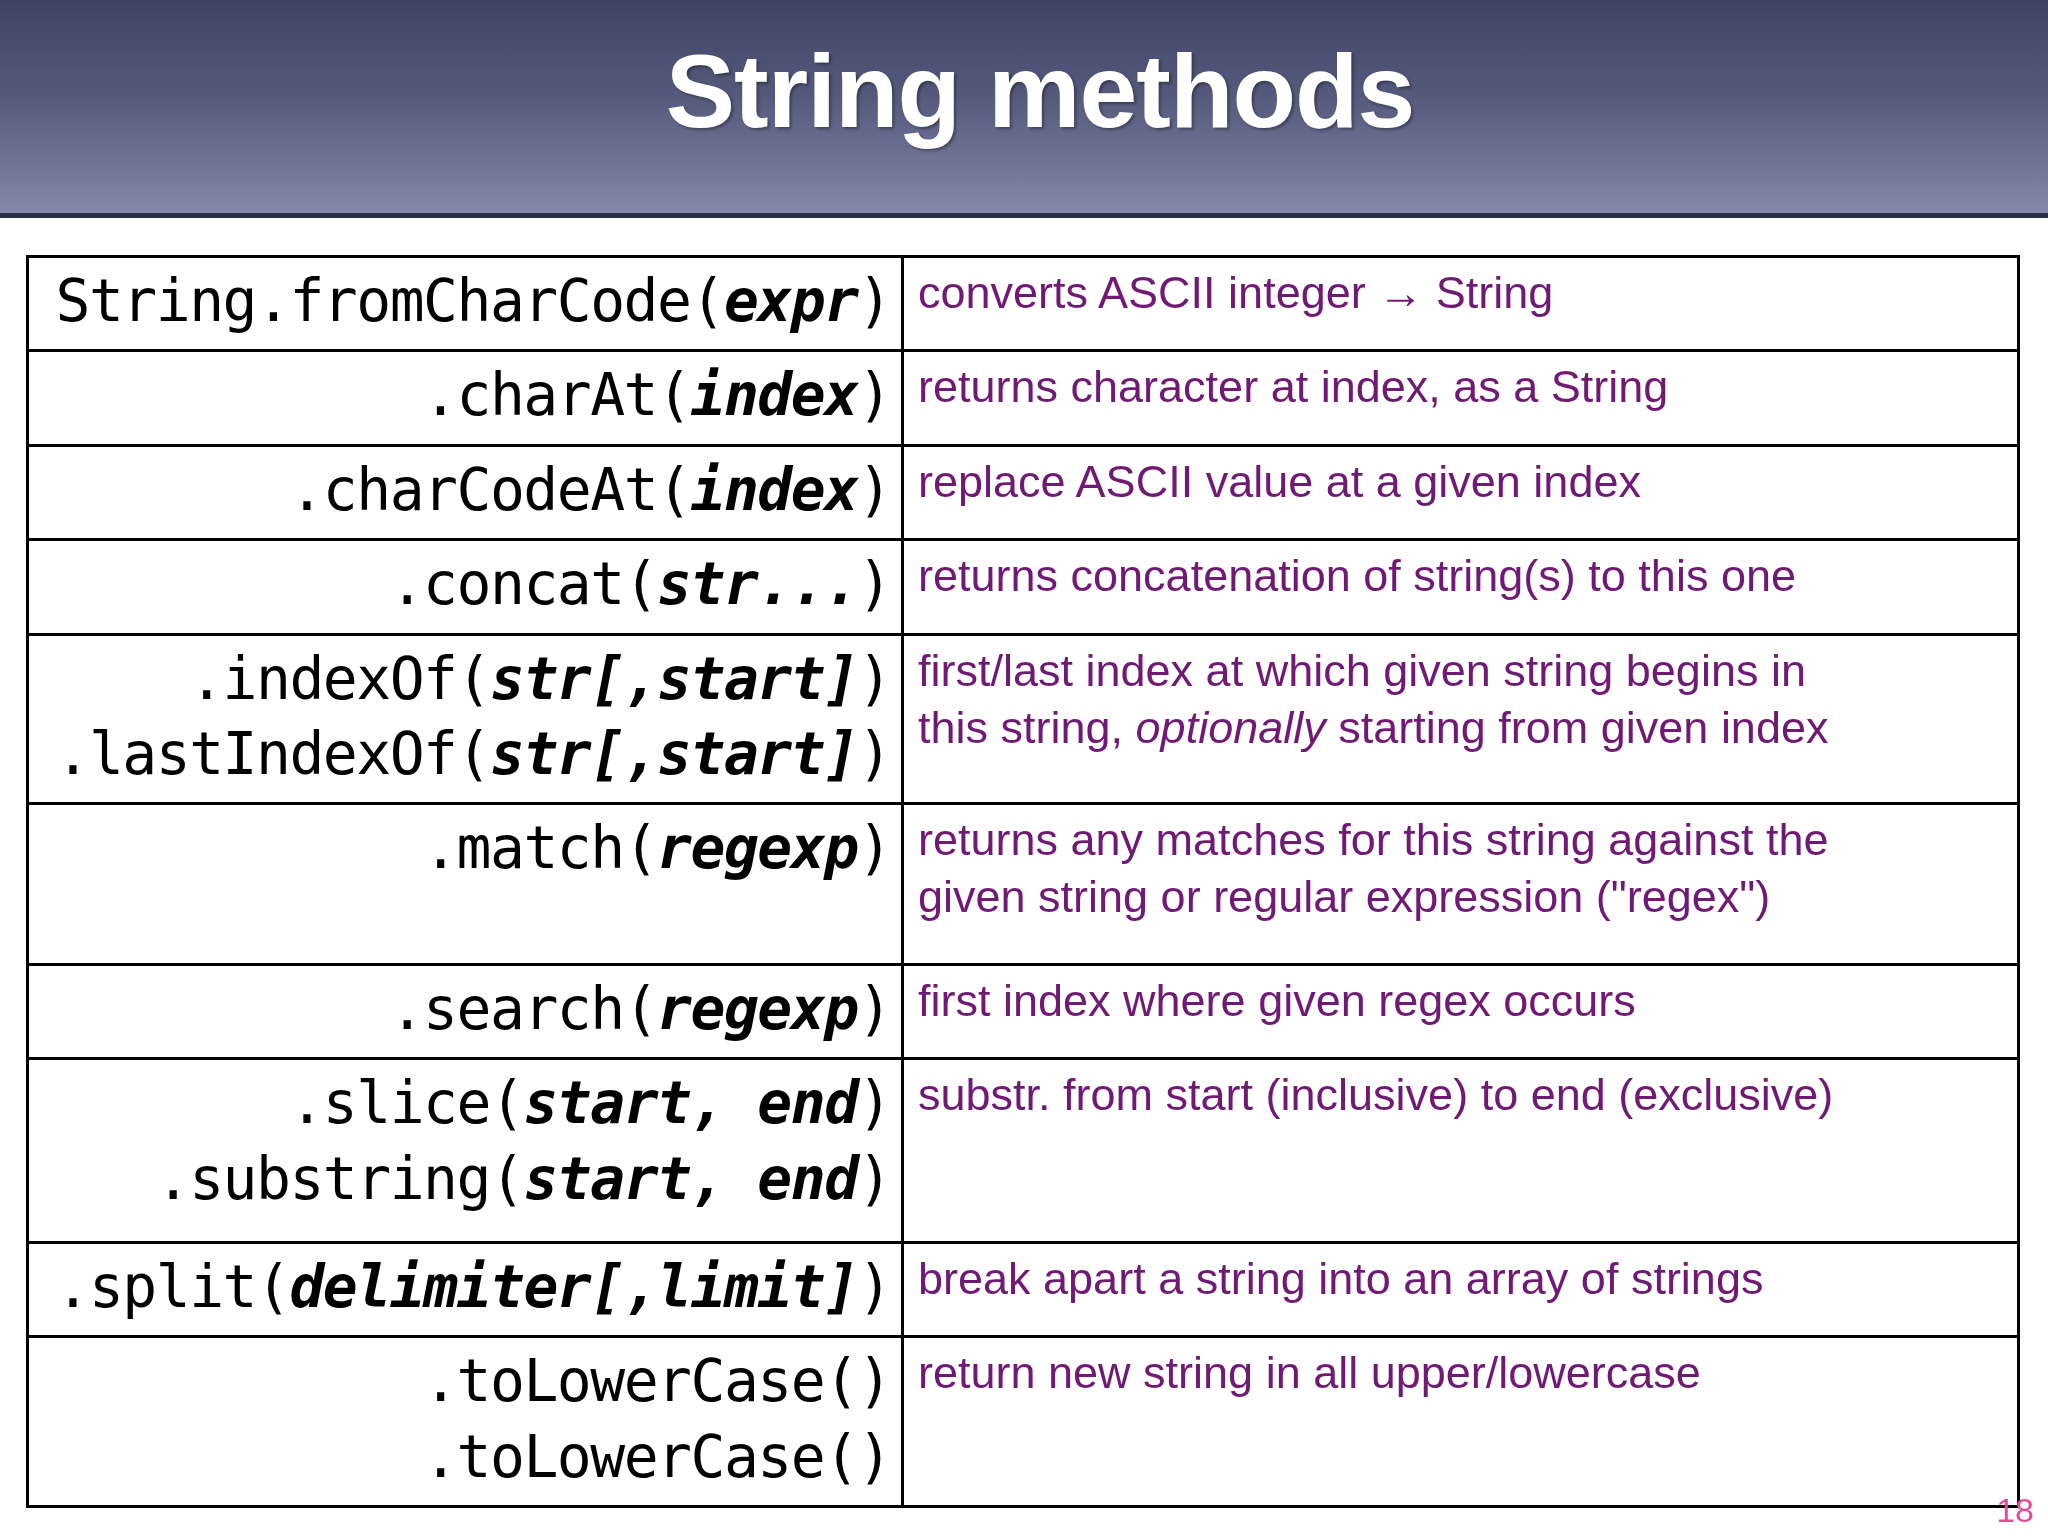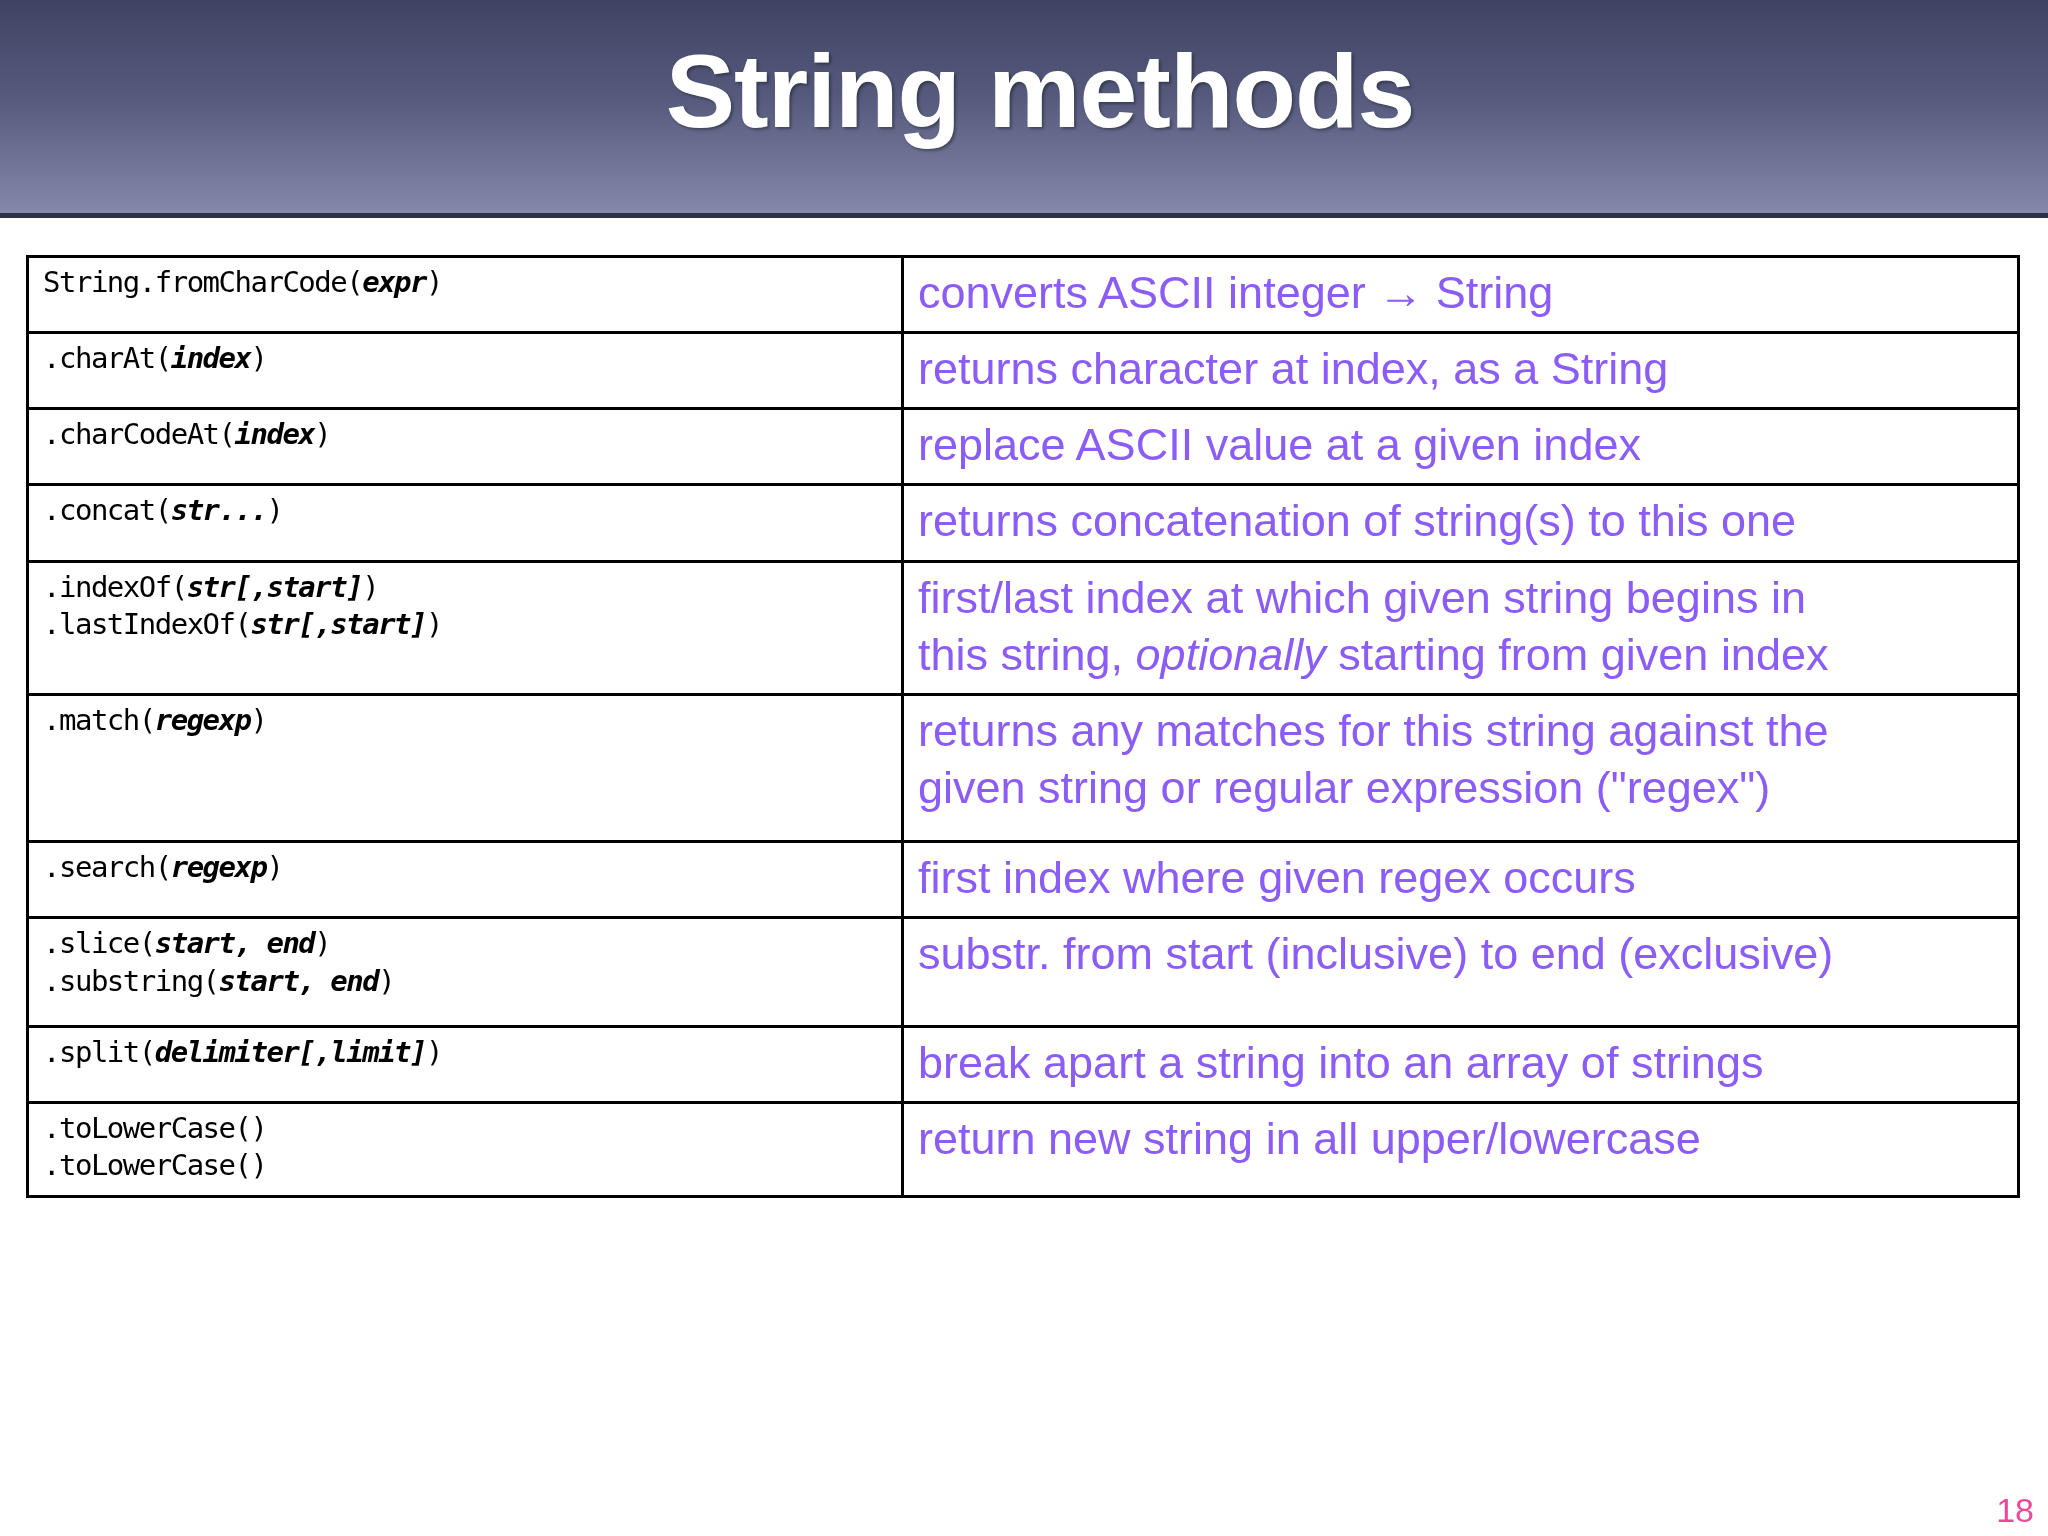--- a/index.html
+++ b/index.html
@@ -64,31 +64,32 @@
   }
   table.methods td {
     border: 3px solid #000000;
     vertical-align: top;
     padding: 6px 10px 10px 14px;
     background: #ffffff;
   }
   td.sig {
     width: 848px;
     font-family: "DejaVu Sans Mono", "Liberation Mono", monospace;
-    font-size: 29px;
+    font-size: 58px;
     line-height: 1.30;
     color: #000000;
     white-space: pre;
     letter-spacing: -1.5px;
+    text-align: right;
   }
   td.desc {
     font-family: "Liberation Sans", sans-serif;
     font-size: 45px;
     line-height: 1.27;
-    color: #8b5cf6;
+    color: #701a75;
     padding-left: 18px;
   }
   td.sig .arg {
     font-weight: bold;
     font-style: italic;
   }
   td.desc .ital {
     font-style: italic;
   }
   .line2 {

